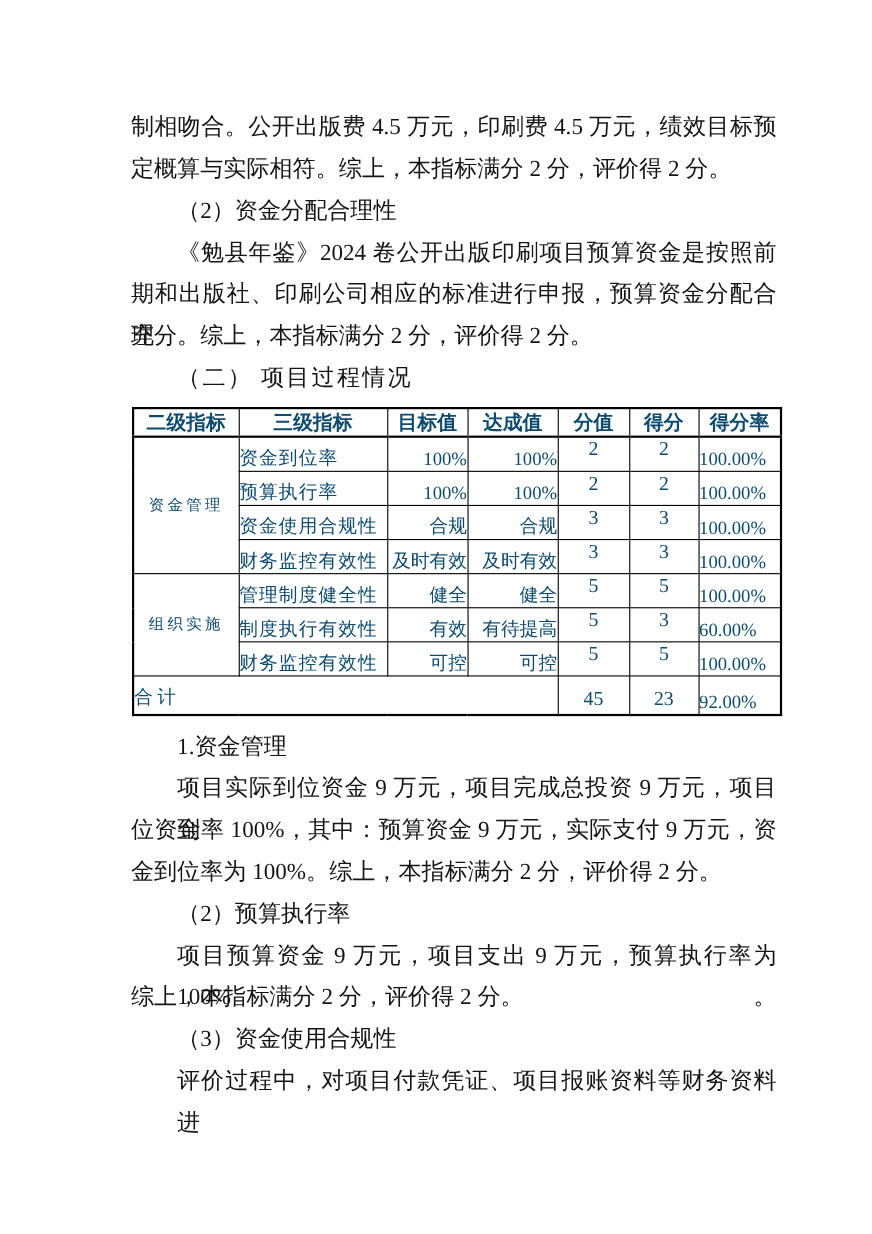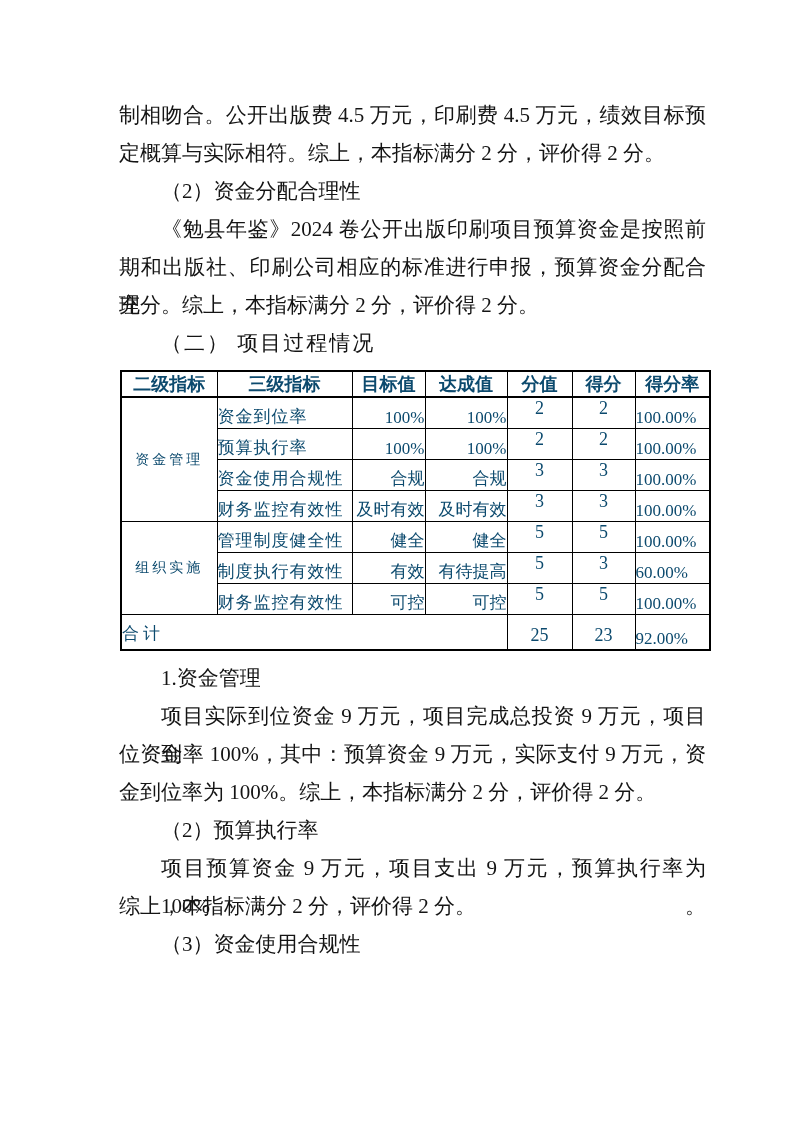--- a/index.html
+++ b/index.html
@@ -183,30 +183,31 @@
         <tr>
           <td class="c-name">财务监控有效性</td>
           <td class="c-val">可控</td>
           <td class="c-val">可控</td>
           <td class="c-score">5</td>
           <td class="c-score">5</td>
           <td class="c-rate">100.00%</td>
         </tr>
         <tr class="total">
           <td colspan="4" class="t-label">合计</td>
-          <td class="c-score">25</td>
+          <td class="c-score">45</td>
           <td class="c-score">23</td>
           <td class="c-rate">92.00%</td>
         </tr>
       </tbody>
     </table>
 
     <div class="line indent">1.资金管理</div>
     <div class="line indent fill">项目实际到位资金 9 万元，项目完成总投资 9 万元，项目到</div>
     <div class="line fill">位资金率 100%，其中：预算资金 9 万元，实际支付 9 万元，资</div>
     <div class="line">金到位率为 100%。综上，本指标满分 2 分，评价得 2 分。</div>
     <div class="line indent">（2）预算执行率</div>
     <div class="line indent fill">项目预算资金 9 万元，项目支出 9 万元，预算执行率为 100%。</div>
     <div class="line">综上，本指标满分 2 分，评价得 2 分。</div>
     <div class="line indent">（3）资金使用合规性</div>
+    <div class="line indent fill">评价过程中，对项目付款凭证、项目报账资料等财务资料进</div>
 
   </div>
 </div>
 
 </body></html>

